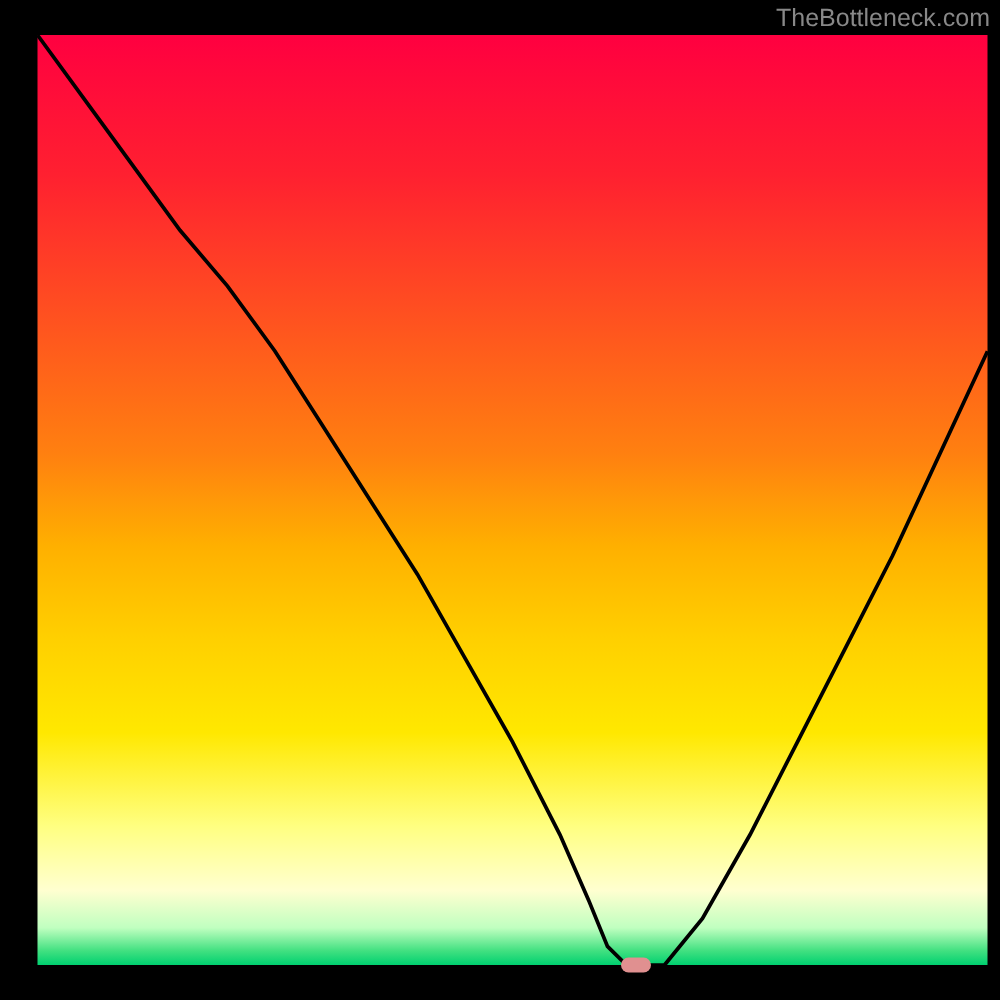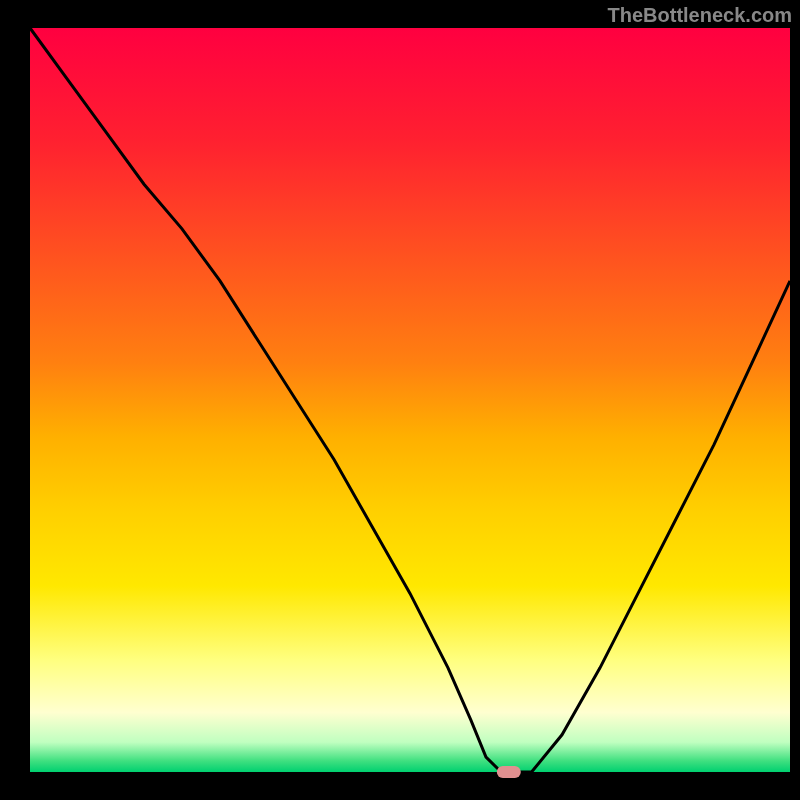--- a/index.html
+++ b/index.html
@@ -17,21 +17,21 @@
     left: 0;
     width: 800px;
     height: 800px;
   }
   .watermark {
     position: absolute;
     top: 4px;
     right: 8px;
     color: #888;
     font-size: 20px;
-    font-weight: bold;
+    font-weight: normal;
     z-index: 10;
   }
 </style>
 </head>
 <body>
 
 <div class="chart-container">
   <svg width="800" height="800" viewBox="0 0 800 800">
     <defs>
       <linearGradient id="bg-grad" x1="0" y1="0" x2="0" y2="1">

